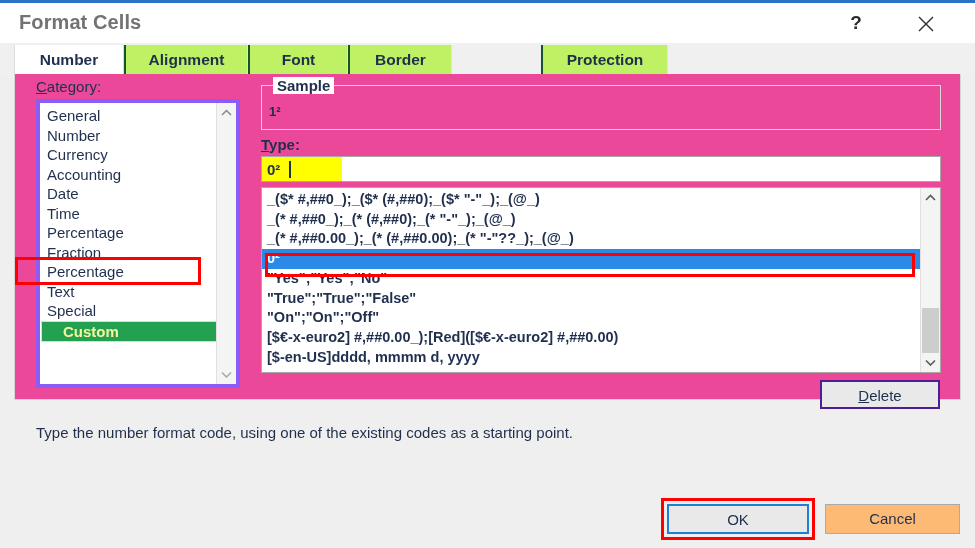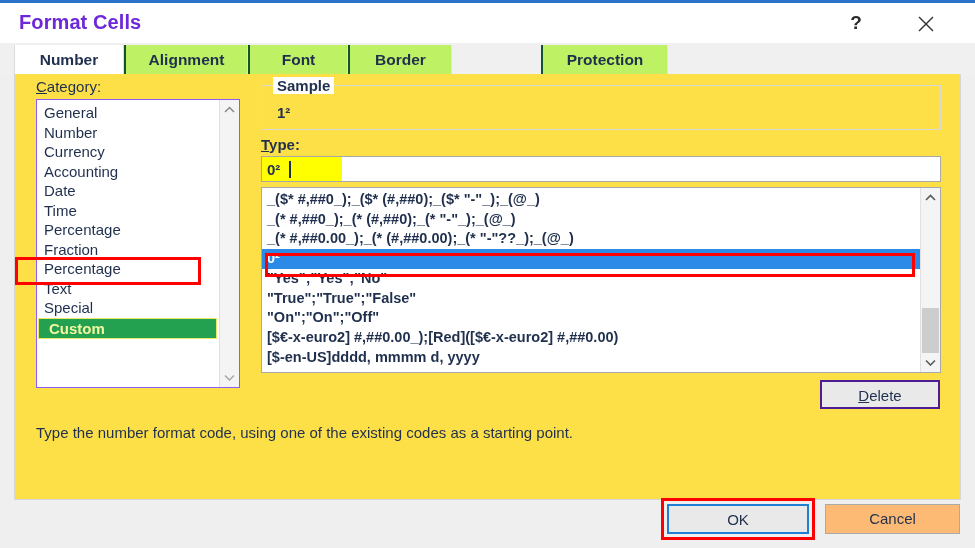--- a/index.html
+++ b/index.html
@@ -35,21 +35,21 @@
     position: absolute;
     left: 0; top: 3px;
     width: 975px; height: 40px;
     background: #ffffff;
   }
   .dlg-title {
     position: absolute;
     left: 19px; top: 8px;
     font-size: 20px;
     font-weight: bold;
-    color: #6d28d9;
+    color: #737373;
     letter-spacing: .1px;
     white-space: nowrap;
   }
   .help-btn {
     position: absolute;
     right: 101px; top: 4px;
     width: 36px; height: 32px;
     font-size: 19px;
     font-weight: bold;
     color: #2b2b2b;
@@ -92,43 +92,43 @@
     background: #ffffff;
     border-left: 1px solid #dcdcdc;
     border-right: 1px solid #dcdcdc;
     color: #1f2f4d;
   }
 
   
   .body {
     position: absolute;
     left: 14px; top: 74px;
-    width: 947px; height: 426px;
-    background: #fde047;
+    width: 947px; height: 326px;
+    background: #ec4899;
     border: 1px solid #d6d6d6;
     border-top: none;
     box-sizing: border-box;
   }
 
   .label {
     position: absolute;
     font-size: 15px;
     color: #1f2f4d;
     font-weight: normal;
     white-space: nowrap;
   }
   .label u { text-decoration: underline; }
 
   
   .category-box {
     position: absolute;
     left: 21px; top: 25px;
     width: 204px; height: 289px;
     background: #ffffff;
-    border: 1px solid #8b5cf6;
+    border: 4px solid #8b5cf6;
     box-sizing: border-box;
     overflow: hidden;
   }
   .cat-list {
     position: absolute;
     left: 0; top: 0;
     width: 183px;
     padding: 3px 0 0 0;
   }
   .cat-item {
@@ -140,21 +140,21 @@
     cursor: default;
   }
   .cat-item.selected {
     background: #23a050;
     color: #f4f7a0;
     font-weight: bold;
     border: 1px solid #e9e86a;
     box-sizing: border-box;
     margin-left: 1px;
     margin-right: 3px;
-    padding-left: 10px;
+    padding-left: 21px;
   }
 
   
   .vscroll {
     position: absolute;
     top: 0; right: 0;
     width: 20px;
     height: 100%;
     background: #f4f4f4;
     border-left: 1px solid #e0e0e0;
@@ -187,22 +187,22 @@
     position: absolute;
     left: 258px; top: 3px;
     background: #ffffff;
     padding: 0 4px;
     font-size: 15px;
     font-weight: bold;
     color: #1f2f4d;
   }
   .sample-value {
     position: absolute;
-    left: 262px; top: 30px;
-    font-size: 15px;
+    left: 254px; top: 30px;
+    font-size: 13px;
     color: #1f2f4d;
     font-weight: bold;
   }
 
   
   .type-label { left: 246px; top: 62px; font-weight: bold; }
   .type-input-wrap {
     position: absolute;
     left: 246px; top: 82px;
     width: 680px; height: 26px;

